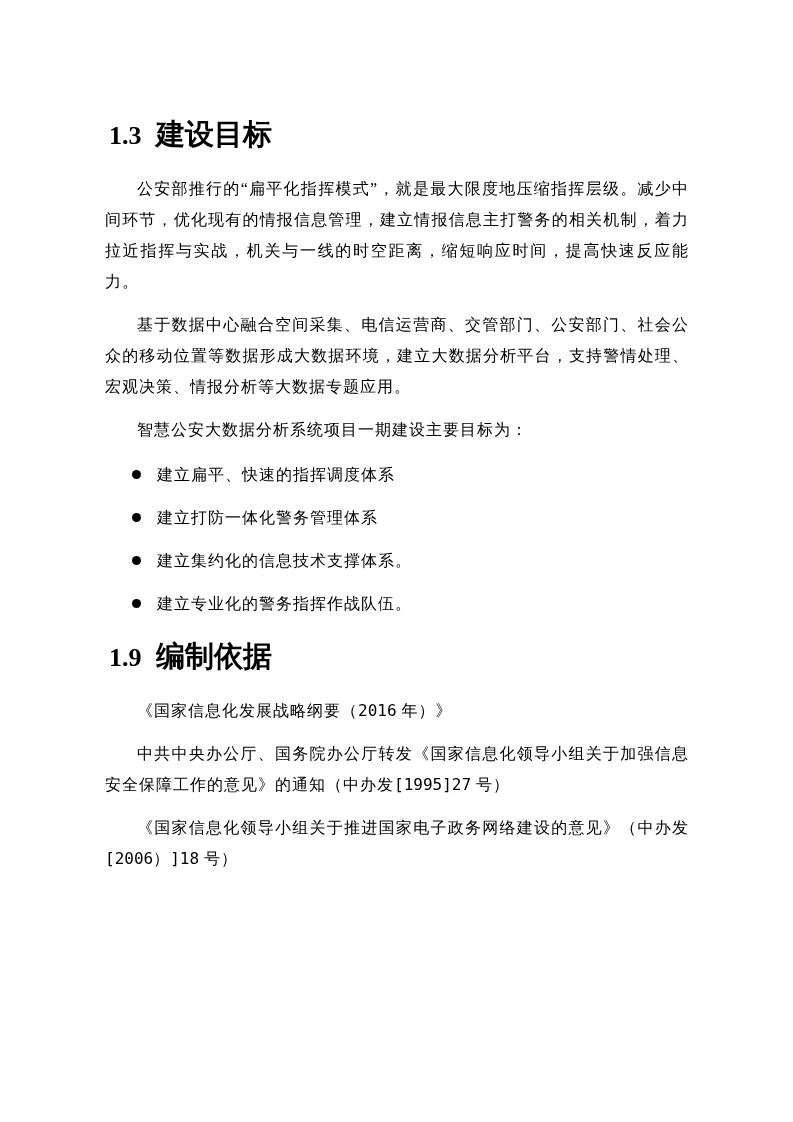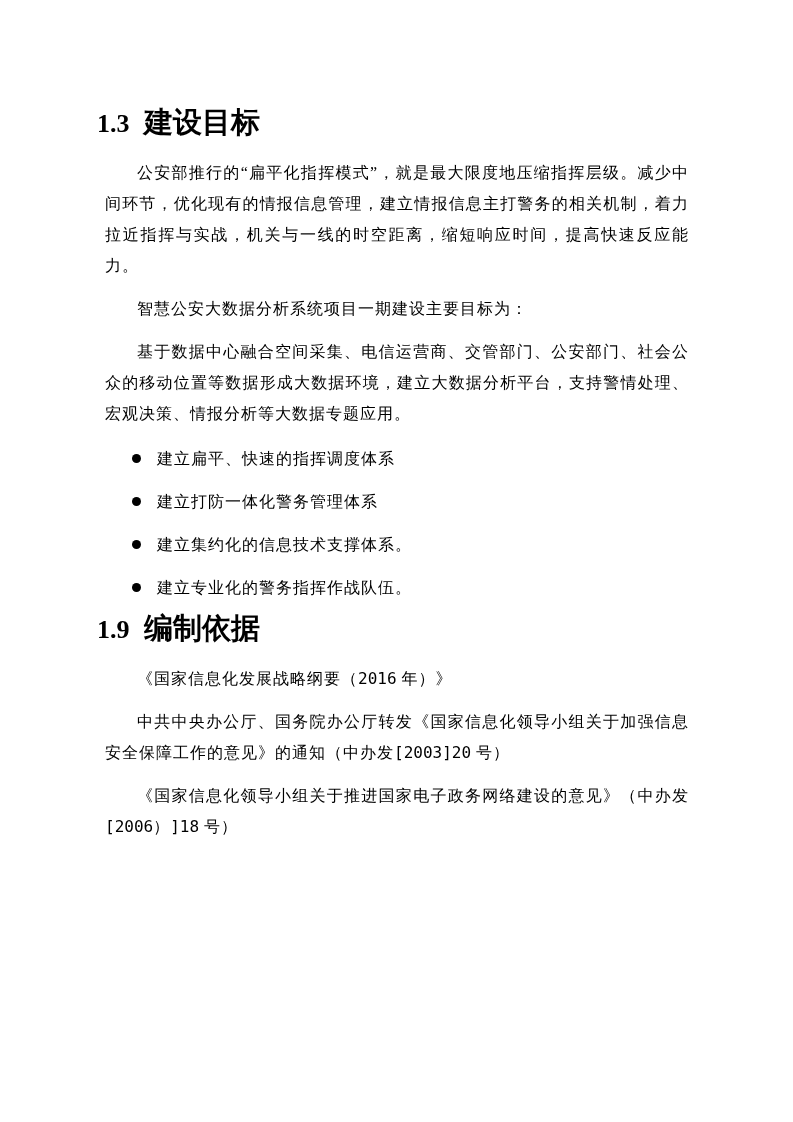--- a/index.html
+++ b/index.html
@@ -12,21 +12,21 @@
     -webkit-font-smoothing: antialiased;
   }
   .page {
     box-sizing: border-box;
     width: 793px;
     height: 1122px;
     padding: 97px 92px 0 93px;
     overflow: hidden;
   }
   h2.doc-heading {
-    margin: 4px;
+    margin: 16px;
     font-family: "Liberation Sans", "DejaVu Sans", sans-serif;
     font-weight: bold;
     font-size: 29px;
     line-height: 42px;
     white-space: nowrap;
   }
   h2.doc-heading .h-num {
     display: inline-block;
     min-width: 47px;
     font-family: "Liberation Serif", "DejaVu Serif", serif;
@@ -79,22 +79,22 @@
 </head>
 <body>
 
 <div class="page">
 
   <h2 class="doc-heading">
     <span class="h-num">1.3</span><span class="h-title">建设目标</span>
   </h2>
 
   <p class="body-p mt13">公安部推行的“扁平化指挥模式”，就是最大限度地压缩指挥层级。减少中间环节，优化现有的情报信息管理，建立情报信息主打警务的相关机制，着力拉近指挥与实战，机关与一线的时空距离，缩短响应时间，提高快速反应能力。</p>
+  <p class="body-p mt16">基于数据中心融合空间采集、电信运营商、交管部门、公安部门、社会公众的移动位置等数据形成大数据环境，建立大数据分析平台，支持警情处理、宏观决策、情报分析等大数据专题应用。</p>
   <p class="body-p mt16">智慧公安大数据分析系统项目一期建设主要目标为：</p>
-  <p class="body-p mt16">基于数据中心融合空间采集、电信运营商、交管部门、公安部门、社会公众的移动位置等数据形成大数据环境，建立大数据分析平台，支持警情处理、宏观决策、情报分析等大数据专题应用。</p>
 
   <ul class="goal-list">
     <li>
       <span class="bullet"></span>
       <span>建立扁平、快速的指挥调度体系</span>
     </li>
     <li>
       <span class="bullet"></span>
       <span>建立打防一体化警务管理体系</span>
     </li>
@@ -106,16 +106,16 @@
       <span class="bullet"></span>
       <span>建立专业化的警务指挥作战队伍。</span>
     </li>
   </ul>
 
   <h2 class="doc-heading mt14">
     <span class="h-num">1.9</span><span class="h-title">编制依据</span>
   </h2>
 
   <p class="body-p mt11">《国家信息化发展战略纲要（<span class="mono">2016</span> 年）》</p>
-  <p class="body-p mt10">中共中央办公厅、国务院办公厅转发《国家信息化领导小组关于加强信息安全保障工作的意见》的通知（中办发<span class="mono">[2003]20</span> 号）</p>
+  <p class="body-p mt10">中共中央办公厅、国务院办公厅转发《国家信息化领导小组关于加强信息安全保障工作的意见》的通知（中办发<span class="mono">[1995]27</span> 号）</p>
   <p class="body-p mt14">《国家信息化领导小组关于推进国家电子政务网络建设的意见》（中办发<span class="mono">[2006</span>）<span class="mono">]18</span> 号）</p>
 
 </div>
 
 </body></html>

